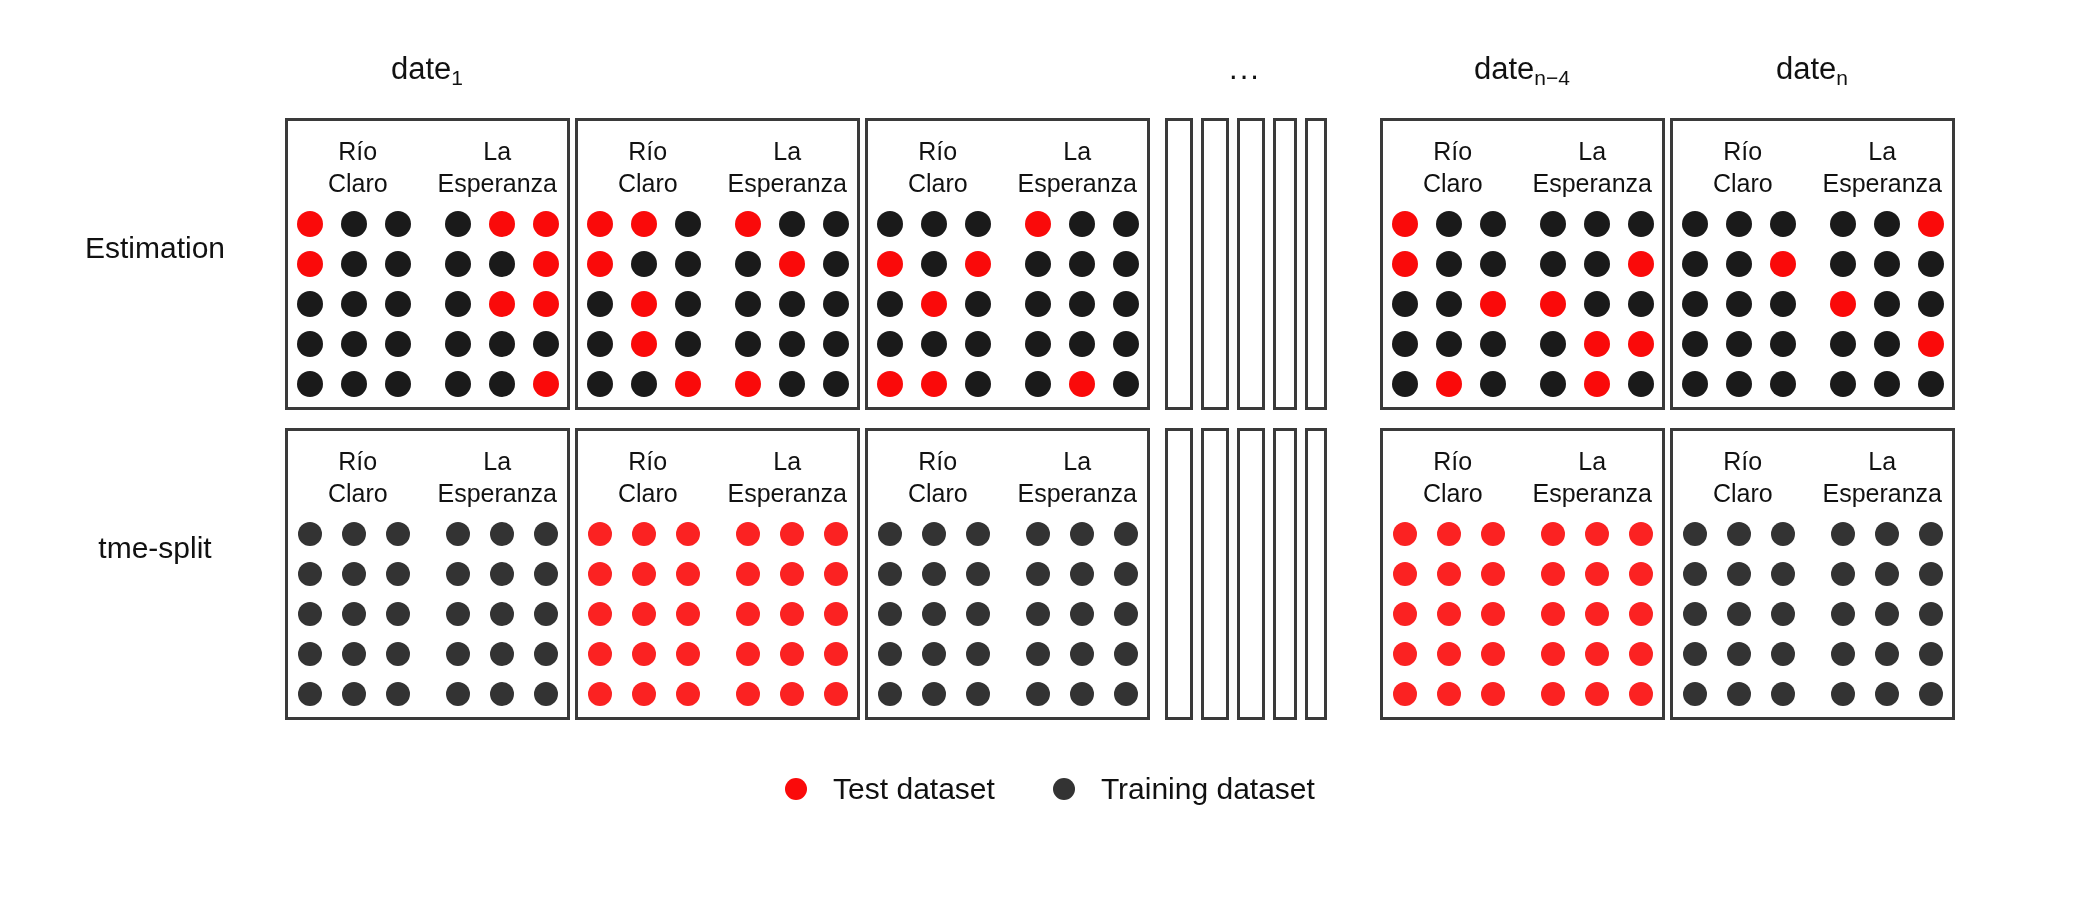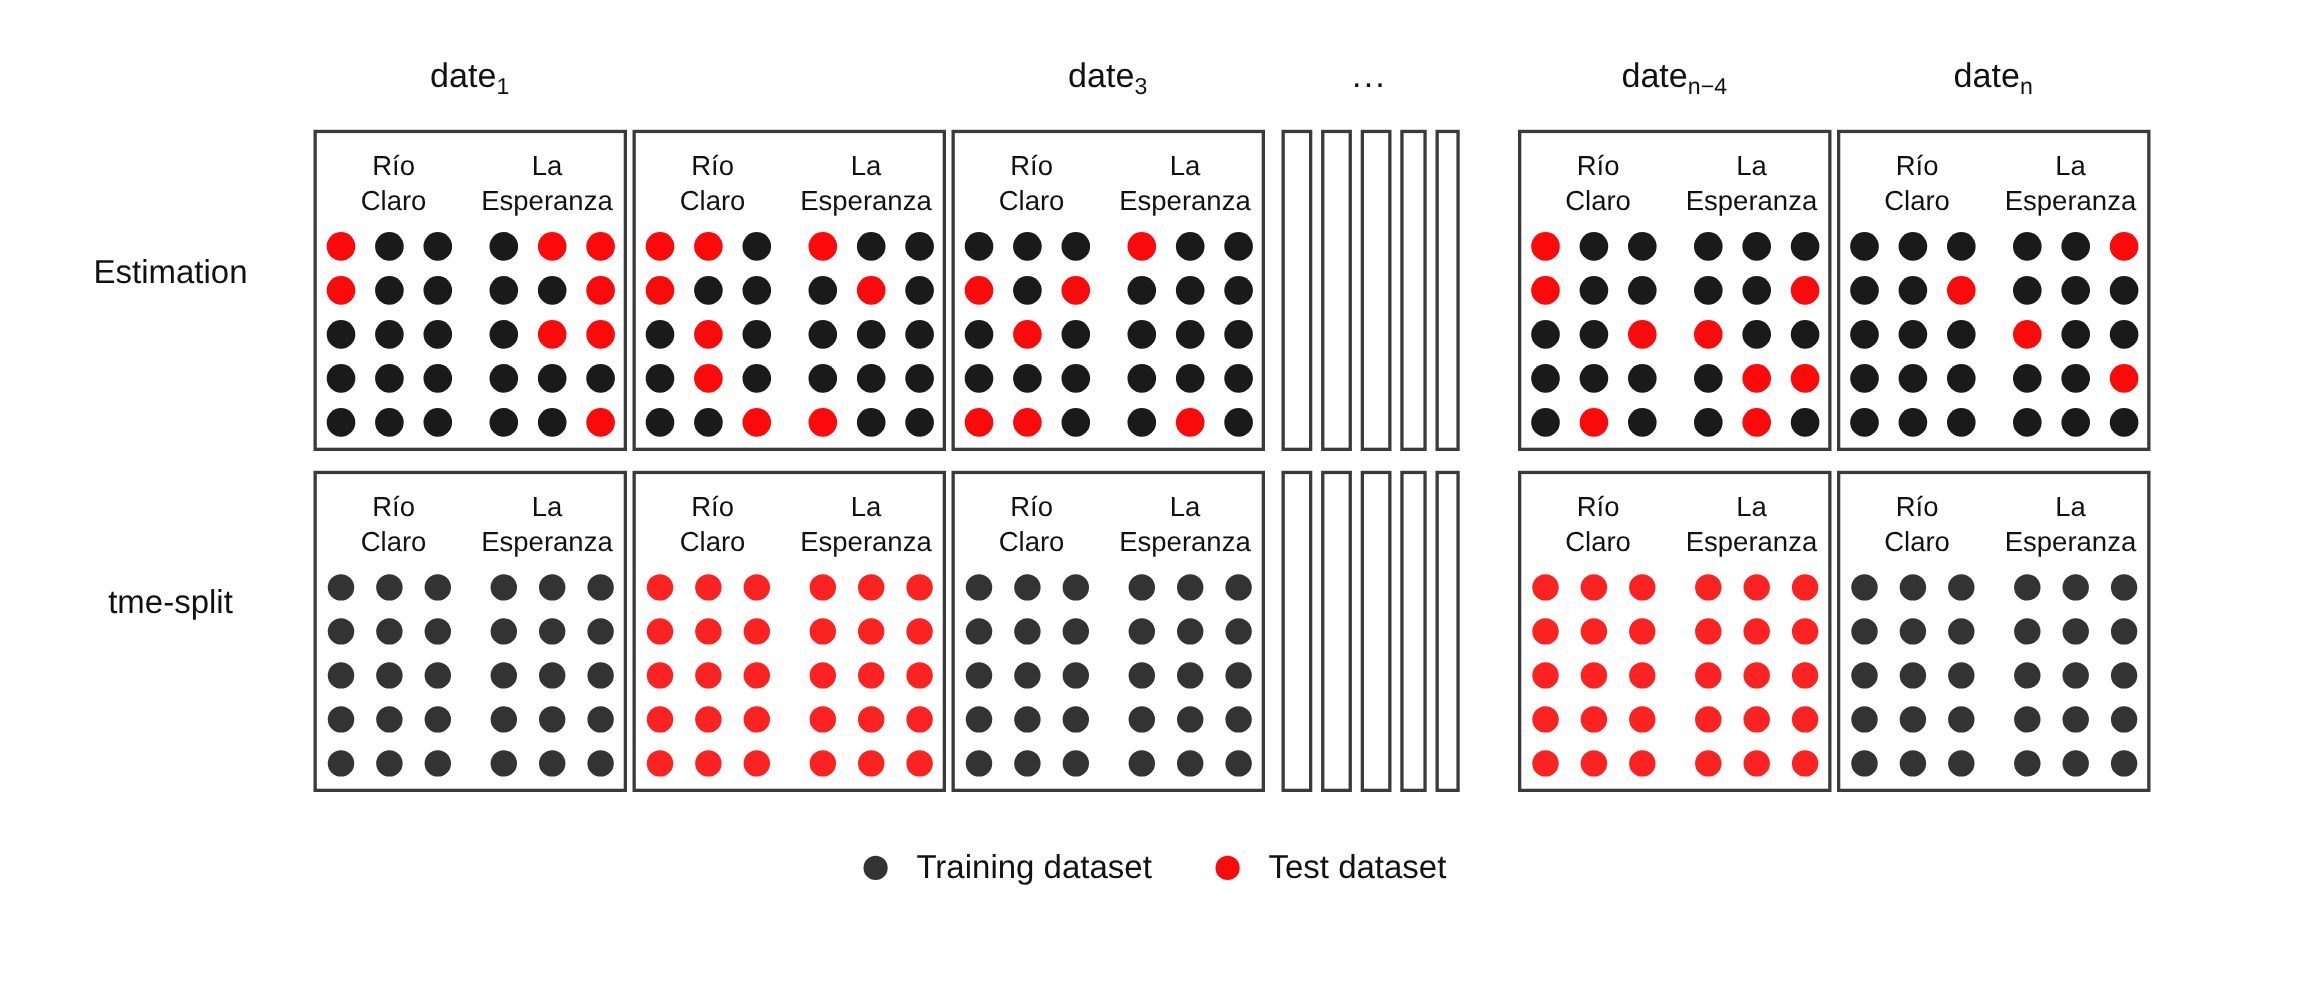--- a/index.html
+++ b/index.html
@@ -181,21 +181,20 @@
     color: #111111;
   }
 </style>
 </head>
 <body>
 
 <div id="figure">
 
   <div class="date-header-row">
       <div class="date-header" style="left: 32px; width: 220px;"><span>date</span><sub>1</sub></div>
-      <div class="date-header" style="left: 612px; width: 220px;"><span>date</span><sub>3</sub></div>
       <div class="dots-header" style="left: 900px; width: 120px;">...</div>
       <div class="date-header" style="left: 1127px; width: 220px;"><span>date</span><sub>n−4</sub></div>
       <div class="date-header" style="left: 1417px; width: 220px;"><span>date</span><sub>n</sub></div>
     </div>
 
   <div class="row-label" id="label-estimation">
     <div>Estimation</div>
   </div>
   <div class="row-label" id="label-prediction">
     <div>tme-split</div>
@@ -1291,22 +1290,22 @@
             <div style="display: flex; align-items: center; justify-content: center;">
               <div class="dot train"></div>
             </div>
           </div>
         </div>
       </div>
     </div>
 
   <div id="legend">
     <div class="legend-item">
+      <span class="legend-dot test"></span>
+      <span class="legend-text">Test dataset</span>
+    </div>
+    <div class="legend-item">
       <span class="legend-dot train"></span>
       <span class="legend-text">Training dataset</span>
     </div>
-    <div class="legend-item">
-      <span class="legend-dot test"></span>
-      <span class="legend-text">Test dataset</span>
-    </div>
   </div>
 
 </div>
 
 </body></html>

